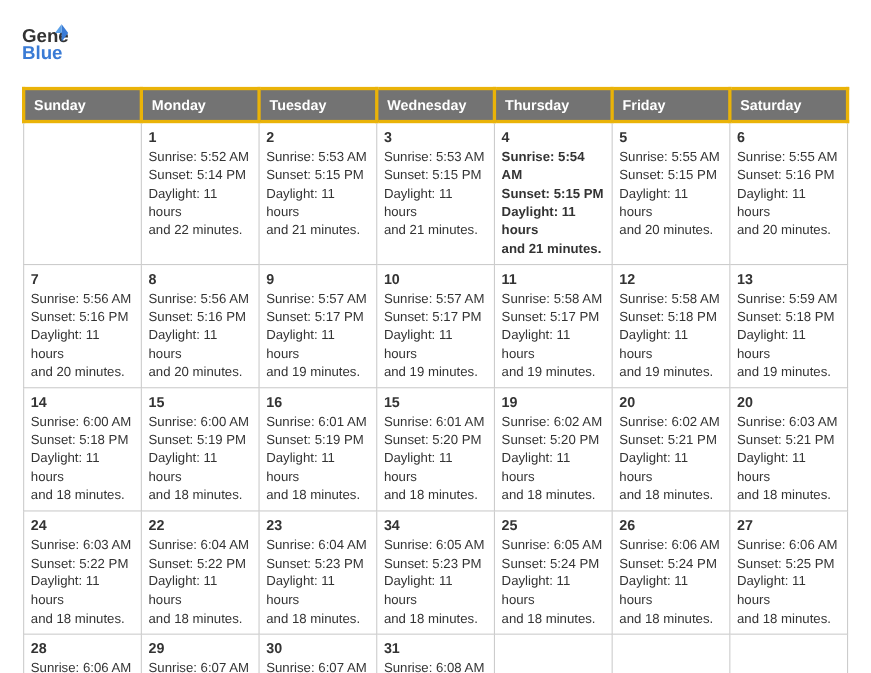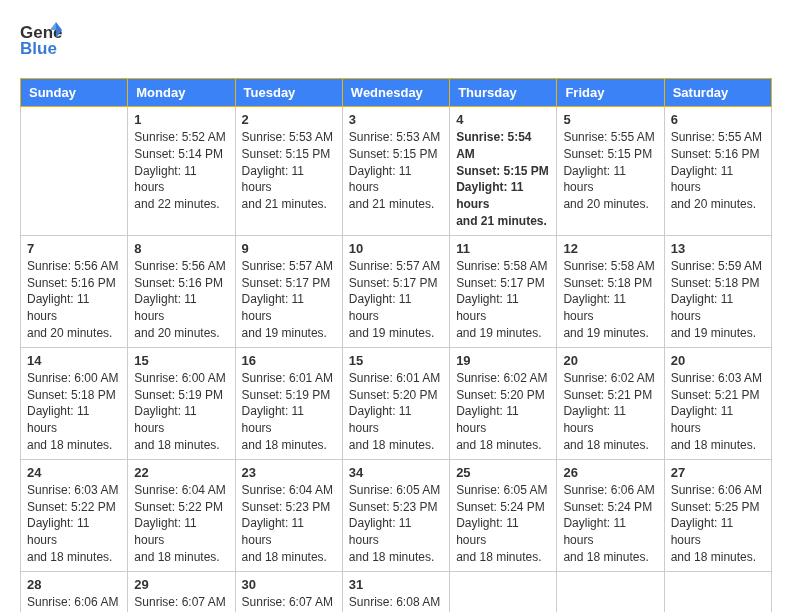--- a/index.html
+++ b/index.html
@@ -32,26 +32,26 @@
     .location-title {
       font-size: 15px;
       color: #555;
     }
     .calendar {
       width: 100%;
       border-collapse: collapse;
       border: 1px solid #ccc;
     }
     .calendar th {
-      background-color: #3b82f6;
+      background-color: #737373;
       color: #fff;
       font-size: 13px;
       padding: 6px 8px;
       text-align: left;
-      border: 1px solid #eab308;
+      border: 3px solid #eab308;
     }
     .calendar td {
       vertical-align: top;
       border: 1px solid #ccc;
       padding: 5px 6px;
       width: 14.28%;
       min-height: 80px;
       background: #fff;
     }
     .day-number {

